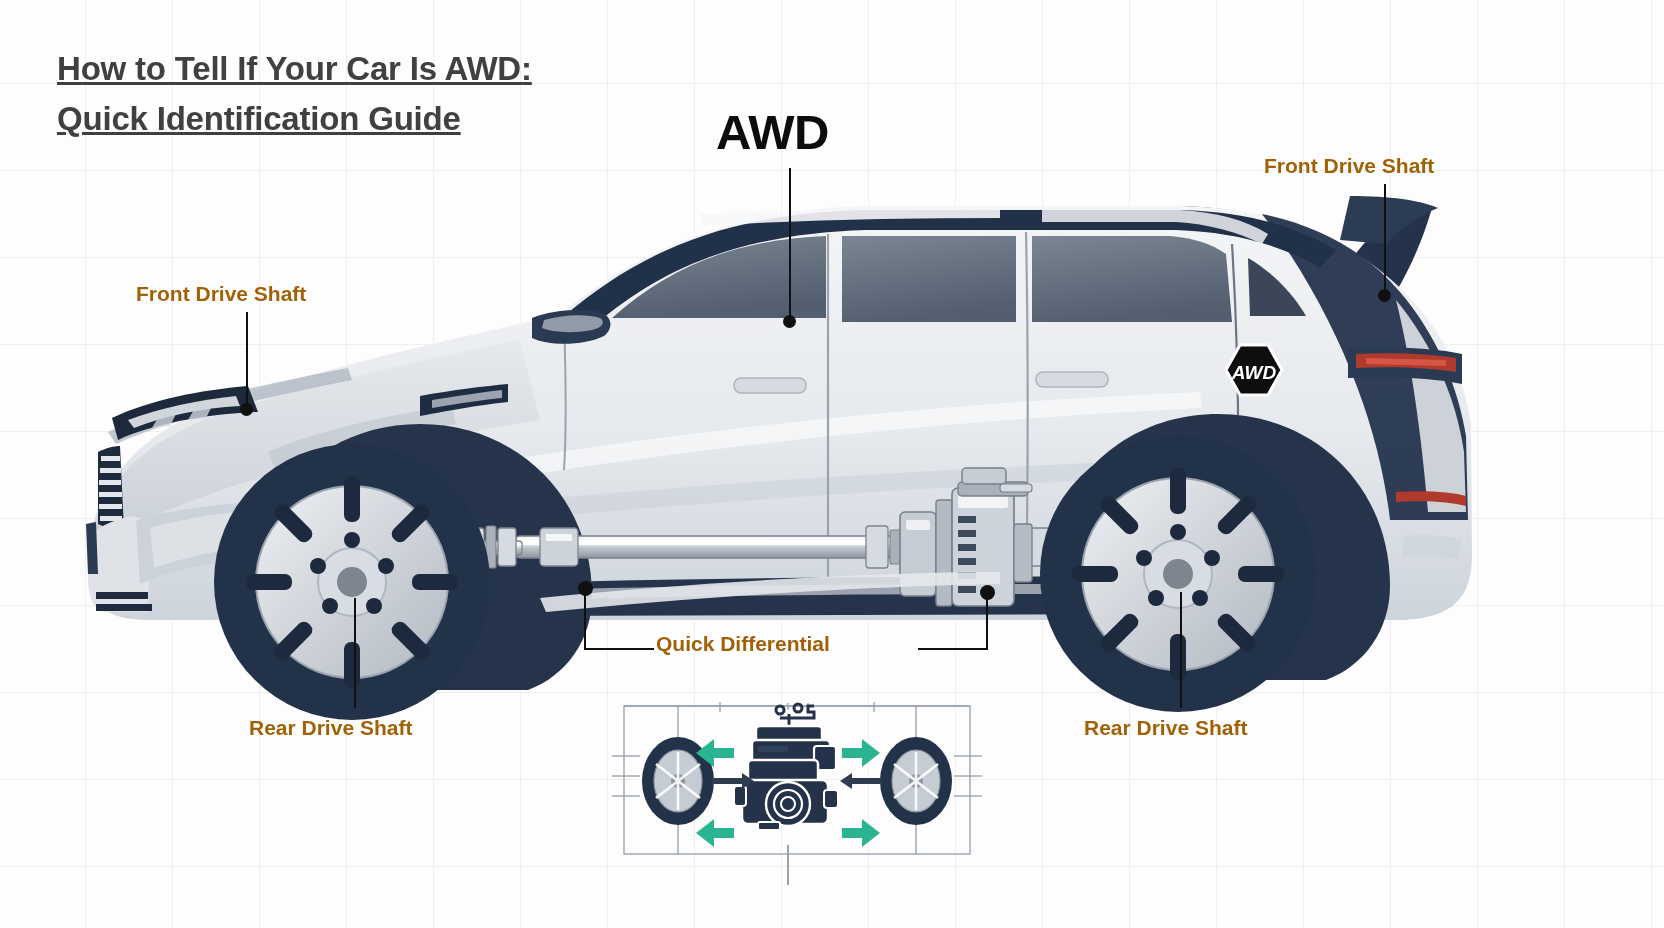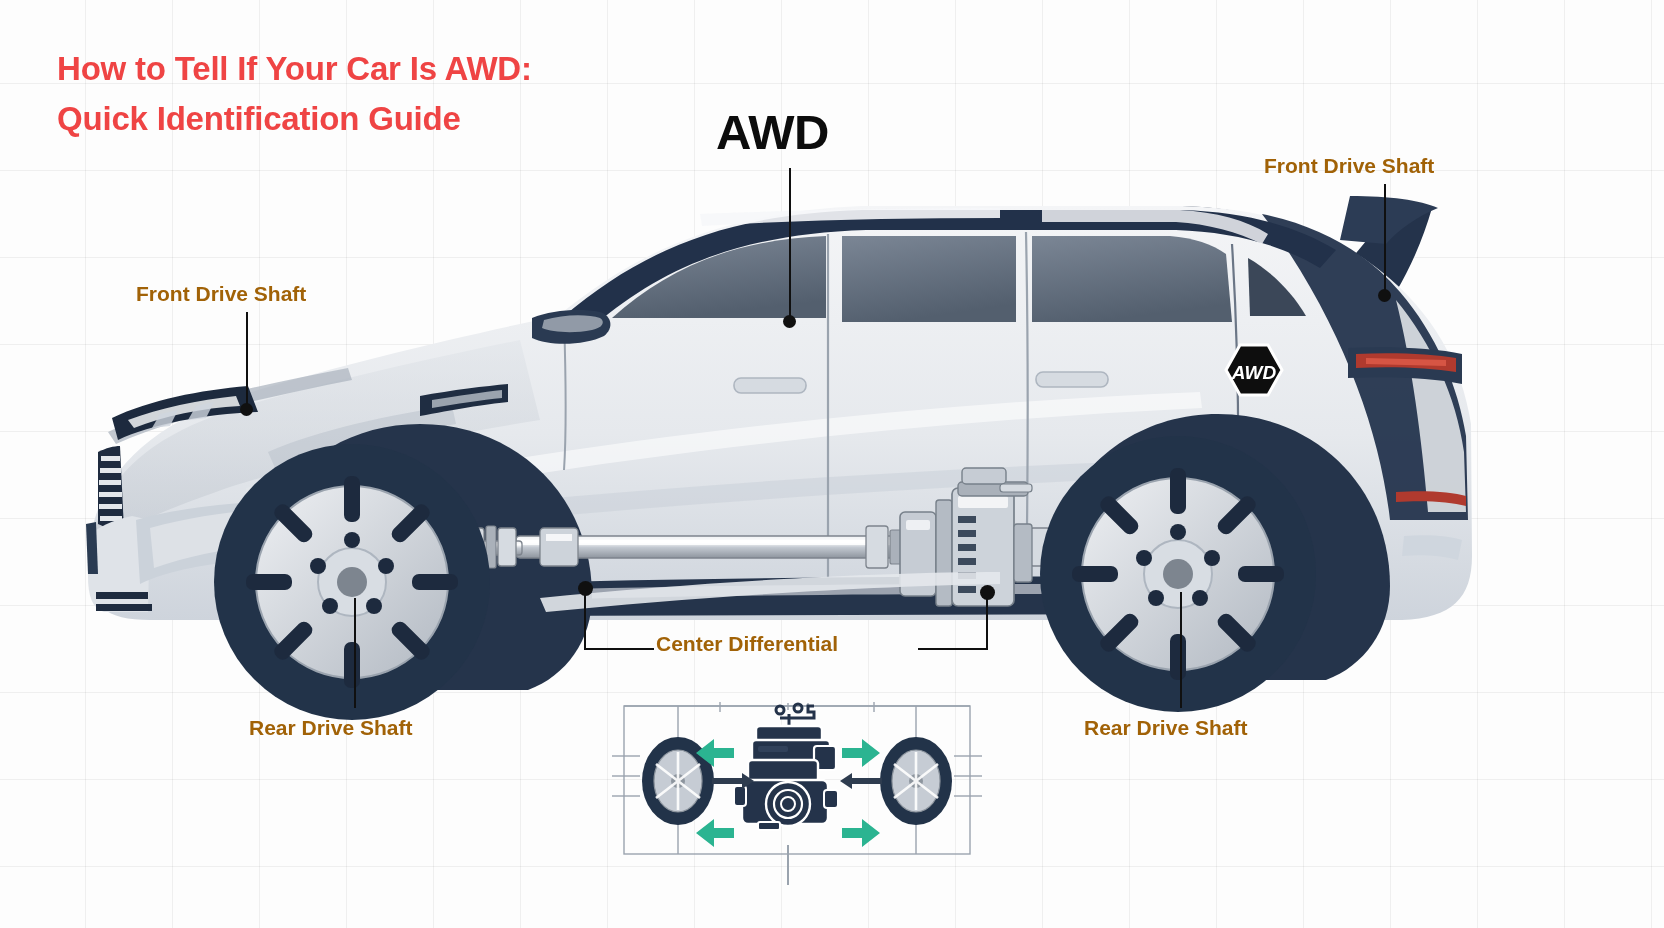--- a/index.html
+++ b/index.html
@@ -14,22 +14,22 @@
   .grid{
     position:absolute;left:0;top:0;width:1664px;height:928px;
     background-image:
       linear-gradient(to right, rgba(0,0,0,0.055) 1px, transparent 1px),
       linear-gradient(to bottom, rgba(0,0,0,0.055) 1px, transparent 1px);
     background-size:87px 87px;
     background-position:-2px -4px;
   }
   .title{
     position:absolute;left:57px;top:44px;
-    font-size:33px;font-weight:bold;color:#ef4444;
-    line-height:1.52;letter-spacing:-0.2px;white-space:pre-line;
+    font-size:33px;font-weight:bold;color:#404040;
+    line-height:1.52;letter-spacing:-0.2px;white-space:pre-line;text-decoration:underline;
   }
   .awd-big{
     position:absolute;left:716px;top:104px;
     font-size:49px;font-weight:bold;color:#0c0c0c;letter-spacing:-0.5px;
   }
   .callout{
     position:absolute;font-size:21px;font-weight:bold;color:#a16207;white-space:nowrap;
   }
   .lead{position:absolute;background:#101010;}
   .lead-v{width:2.4px;}
@@ -342,21 +342,21 @@
   <div class="awd-big">AWD</div>
 
   <div class="callout" style="left:136px;top:282px;">Front Drive Shaft</div>
 
   <div class="callout" style="left:1264px;top:154px;">Front Drive Shaft</div>
 
   <div class="callout" style="left:249px;top:716px;">Rear Drive Shaft</div>
 
   <div class="callout" style="left:1084px;top:716px;">Rear Drive Shaft</div>
 
-  <div class="callout" style="left:656px;top:632px;">Center Differential</div>
+  <div class="callout" style="left:656px;top:632px;">Quick Differential</div>
 
   <svg style="position:absolute;left:612px;top:700px;" width="370" height="160" viewBox="0 0 370 160">
 
     <g stroke="#9aa3ae" stroke-width="1.4" fill="none">
       <rect x="12" y="6" width="346" height="148"></rect>
       <line x1="12" y1="6" x2="358" y2="6"></line>
       <line x1="66" y1="6" x2="66" y2="154"></line>
       <line x1="304" y1="6" x2="304" y2="154"></line>
       <line x1="0" y1="56" x2="28" y2="56"></line>
       <line x1="0" y1="76" x2="28" y2="76"></line>

